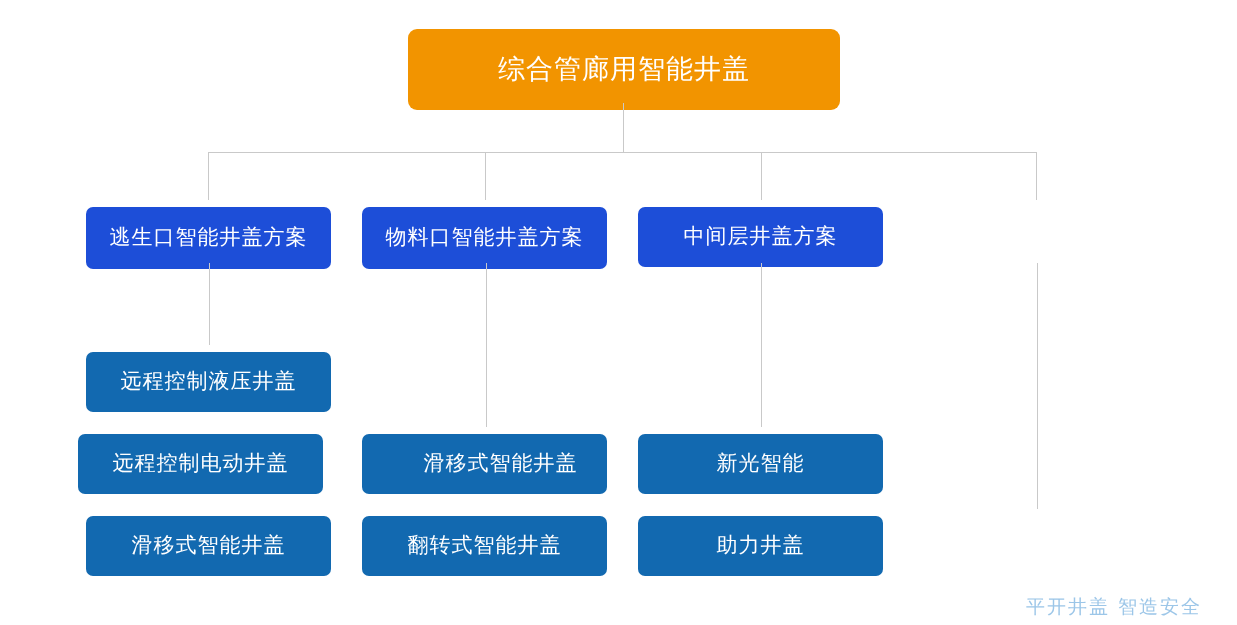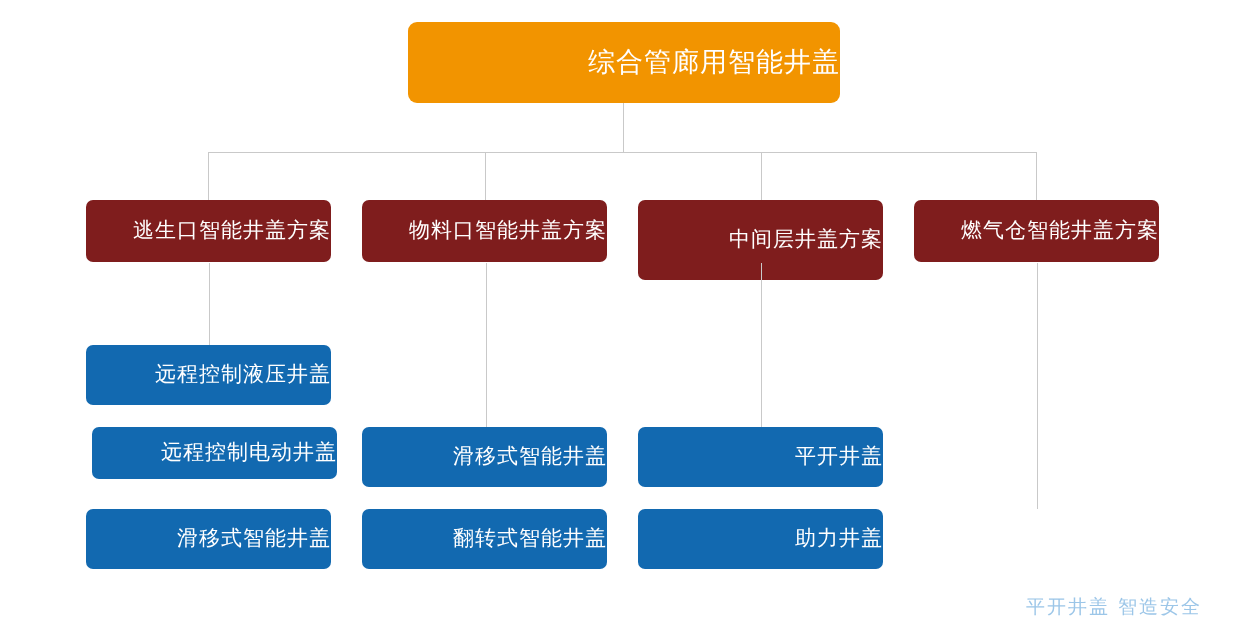--- a/index.html
+++ b/index.html
@@ -15,35 +15,36 @@
     width: 1237px;
     height: 625px;
     background: #ffffff;
     overflow: hidden;
   }
   .node {
     position: absolute;
     box-sizing: border-box;
     display: flex;
     align-items: center;
-    justify-content: flex-end;
+    justify-content: center;
     text-align: center;
     color: #ffffff;
     border-radius: 7px;
     letter-spacing: 1px;
     line-height: 1.2;
     white-space: nowrap;
+    margin-top: 7px;
   }
   .node-root {
     background: #F29400;
     font-size: 27px;
     border-radius: 9px;
   }
   .node-cat {
-    background: #7f1d1d;
+    background: #1d4ed8;
     font-size: 21px;
   }
   .node-leaf {
     background: #1269B0;
     font-size: 21px;
   }
   .connector {
     position: absolute;
     background: #c9c9c9;
   }
@@ -75,55 +76,52 @@
   <div class="connector v" style="left:1036px; top:152px; height:48px;"></div>
 
   <div class="node node-cat" style="left:86px; top:200px; width:245px; height:62px;">
     <span>逃生口智能井盖方案</span>
   </div>
 
   <div class="node node-cat" style="left:362px; top:200px; width:245px; height:62px;">
     <span>物料口智能井盖方案</span>
   </div>
 
-  <div class="node node-cat" style="left:638px; top:200px; width:245px; height:80px;">
+  <div class="node node-cat" style="left:638px; top:200px; width:245px; height:60px;">
     <span>中间层井盖方案</span>
   </div>
 
-  <div class="node node-cat" style="left:914px; top:200px; width:245px; height:62px;">
-    <span>燃气仓智能井盖方案</span>
-  </div>
 
   <div class="connector v" style="left:209px; top:263px; height:82px;"></div>
   <div class="connector v" style="left:486px; top:263px; height:164px;"></div>
   <div class="connector v" style="left:761px; top:263px; height:164px;"></div>
   <div class="connector v" style="left:1037px; top:263px; height:246px;"></div>
 
   <div class="node node-leaf" style="left:86px; top:345px; width:245px; height:60px;">
     <span>远程控制液压井盖</span>
   </div>
 
-  <div class="node node-leaf" style="left:92px; top:427px; width:245px; height:52px;">
+  <div class="node node-leaf" style="left:78px; top:427px; width:245px; height:60px;">
     <span>远程控制电动井盖</span>
   </div>
 
   <div class="node node-leaf" style="left:86px; top:509px; width:245px; height:60px;">
     <span>滑移式智能井盖</span>
   </div>
 
   <div class="node node-leaf" style="left:362px; top:427px; width:245px; height:60px;padding-left:32px;">
     <span>滑移式智能井盖</span>
   </div>
 
   <div class="node node-leaf" style="left:362px; top:509px; width:245px; height:60px;">
     <span>翻转式智能井盖</span>
   </div>
 
   <div class="node node-leaf" style="left:638px; top:427px; width:245px; height:60px;">
-    <span>平开井盖</span>
+    <span>新光智能</span>
   </div>
 
   <div class="node node-leaf" style="left:638px; top:509px; width:245px; height:60px;">
     <span>助力井盖</span>
   </div>
 
 
   <div class="watermark" style="left:1026px; top:594px;">平开井盖 智造安全</div>
 
 </div>

